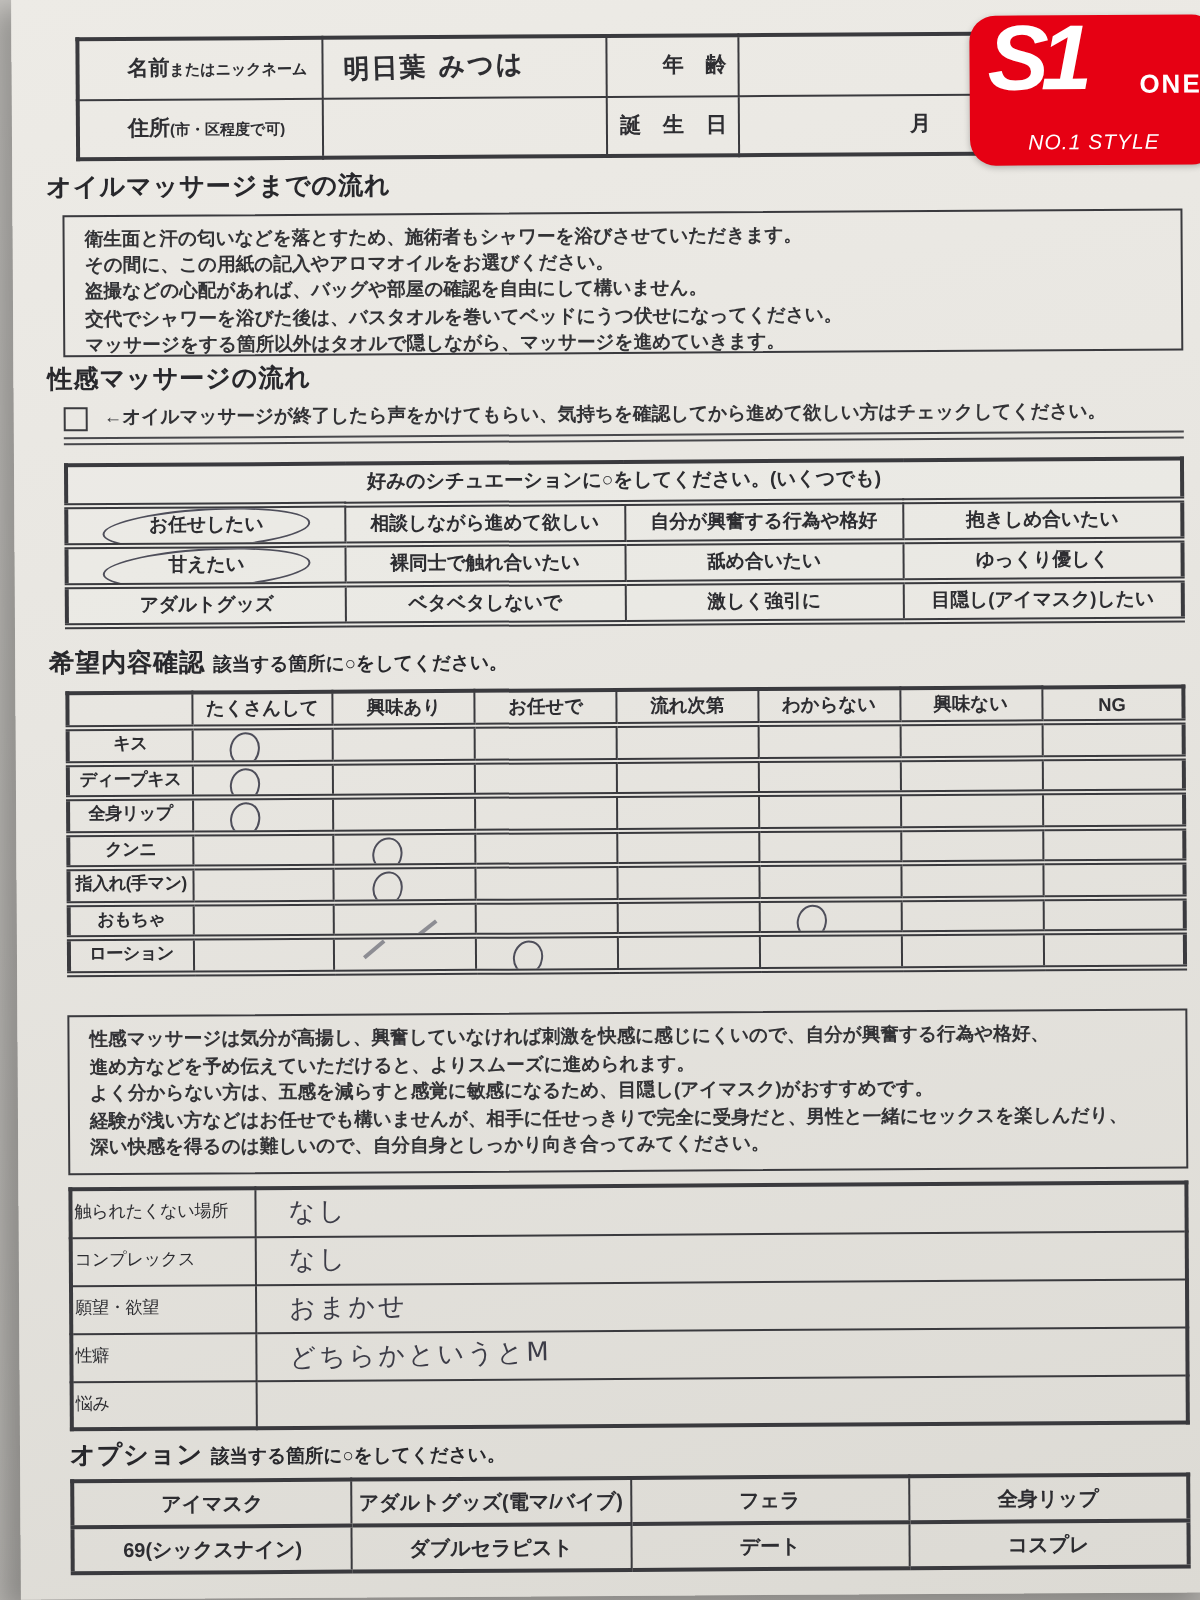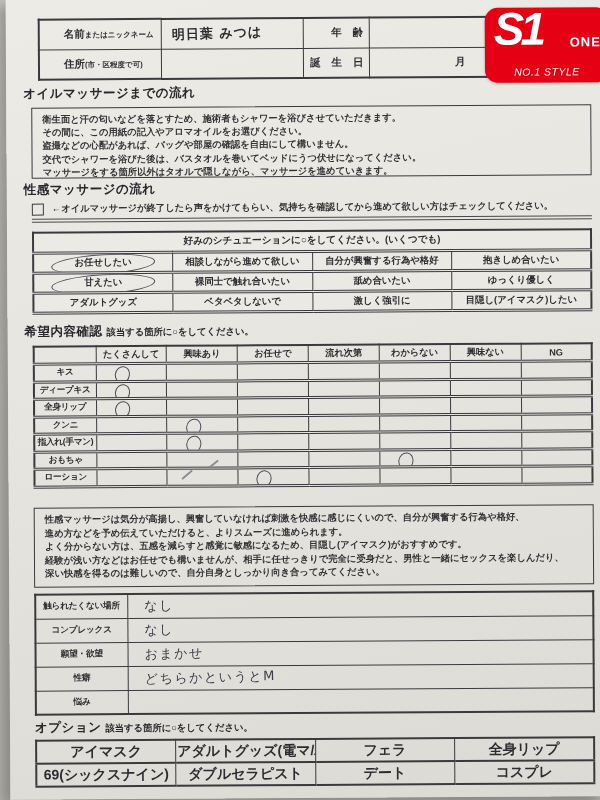--- a/index.html
+++ b/index.html
@@ -59,27 +59,27 @@
   .stray.s1{left:55%;bottom:1px;transform:rotate(-38deg);}
   .stray.s2{left:18%;top:4px;transform:rotate(-40deg);}
 
   
   .advice{top:510px;left:25px;width:560px;height:80px;}
   .advice p{line-height:13.6px;}
 
   
   .prof-table{position:absolute;left:25px;top:596px;width:560px;border:2px solid #3a3a3e;}
   .prof-table td{height:24px;}
-  .prof-table .plbl{text-align:center;font-size:8.6px;font-weight:bold;letter-spacing:-0.2px;}
+  .prof-table .plbl{font-size:8.6px;font-weight:normal;letter-spacing:-0.2px;}
   .prof-table .pval{padding-left:16px;font-size:13px;}
   .prof-table .pval span{display:inline-block;transform:rotate(-1deg);letter-spacing:1.5px;}
 
   
   .opt-table{position:absolute;left:25px;top:742px;width:560px;border:2px solid #3a3a3e;}
-  .opt-table td{height:23px;text-align:center;font-size:14px;font-weight:bold;border-bottom:2px solid #3a3a3e;}
+  .opt-table td{height:23px;text-align:center;font-size:10px;font-weight:bold;border-bottom:2px solid #3a3a3e;}
 </style>
 </head>
 <body>
 
 <div class="paper">
 
   <table class="head-table">
     <colgroup>
         <col style="width:122px">
         <col style="width:142px">

